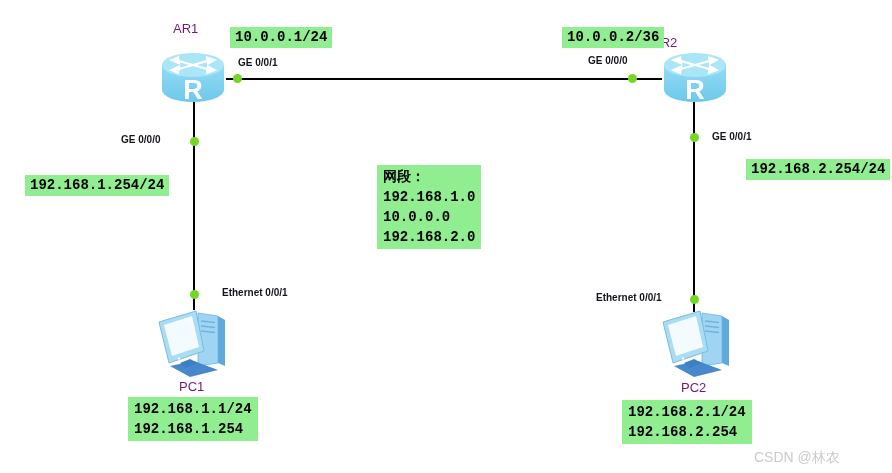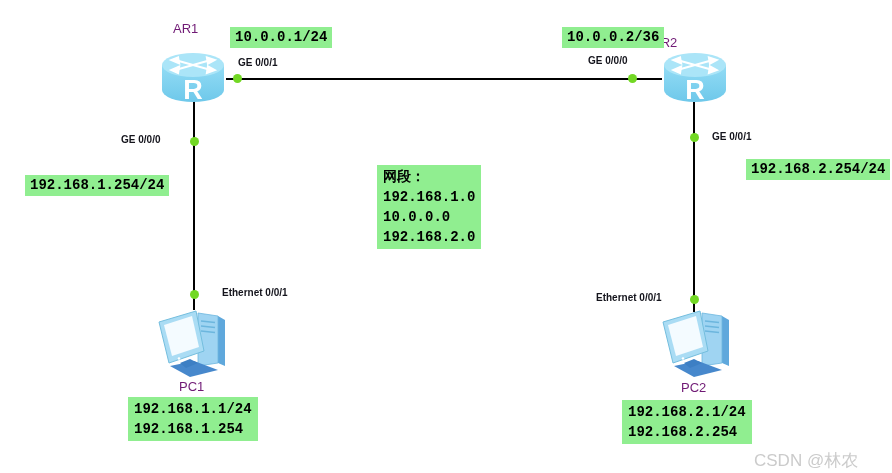--- a/index.html
+++ b/index.html
@@ -21,21 +21,21 @@
     padding:1px 5px;white-space:nowrap;
   }
   .note-multi{line-height:20px;padding:2px 6px;}
   .hline{height:2px;background:#000;}
   .vline{width:2px;background:#000;}
   .dot{
     width:9px;height:9px;border-radius:50%;
     background:#72d824;
   }
   .watermark{
-    font-size:17px;color:#cbcbcb;white-space:nowrap;
+    font-size:14px;color:#cbcbcb;white-space:nowrap;
   }
   svg{display:block;}
 </style>
 </head>
 <body>
 
 <div id="canvas">
 
   <div class="abs hline" style="left:226px;top:78px;width:436px;"></div>
   <div class="abs vline" style="left:193px;top:100px;height:210px;"></div>

